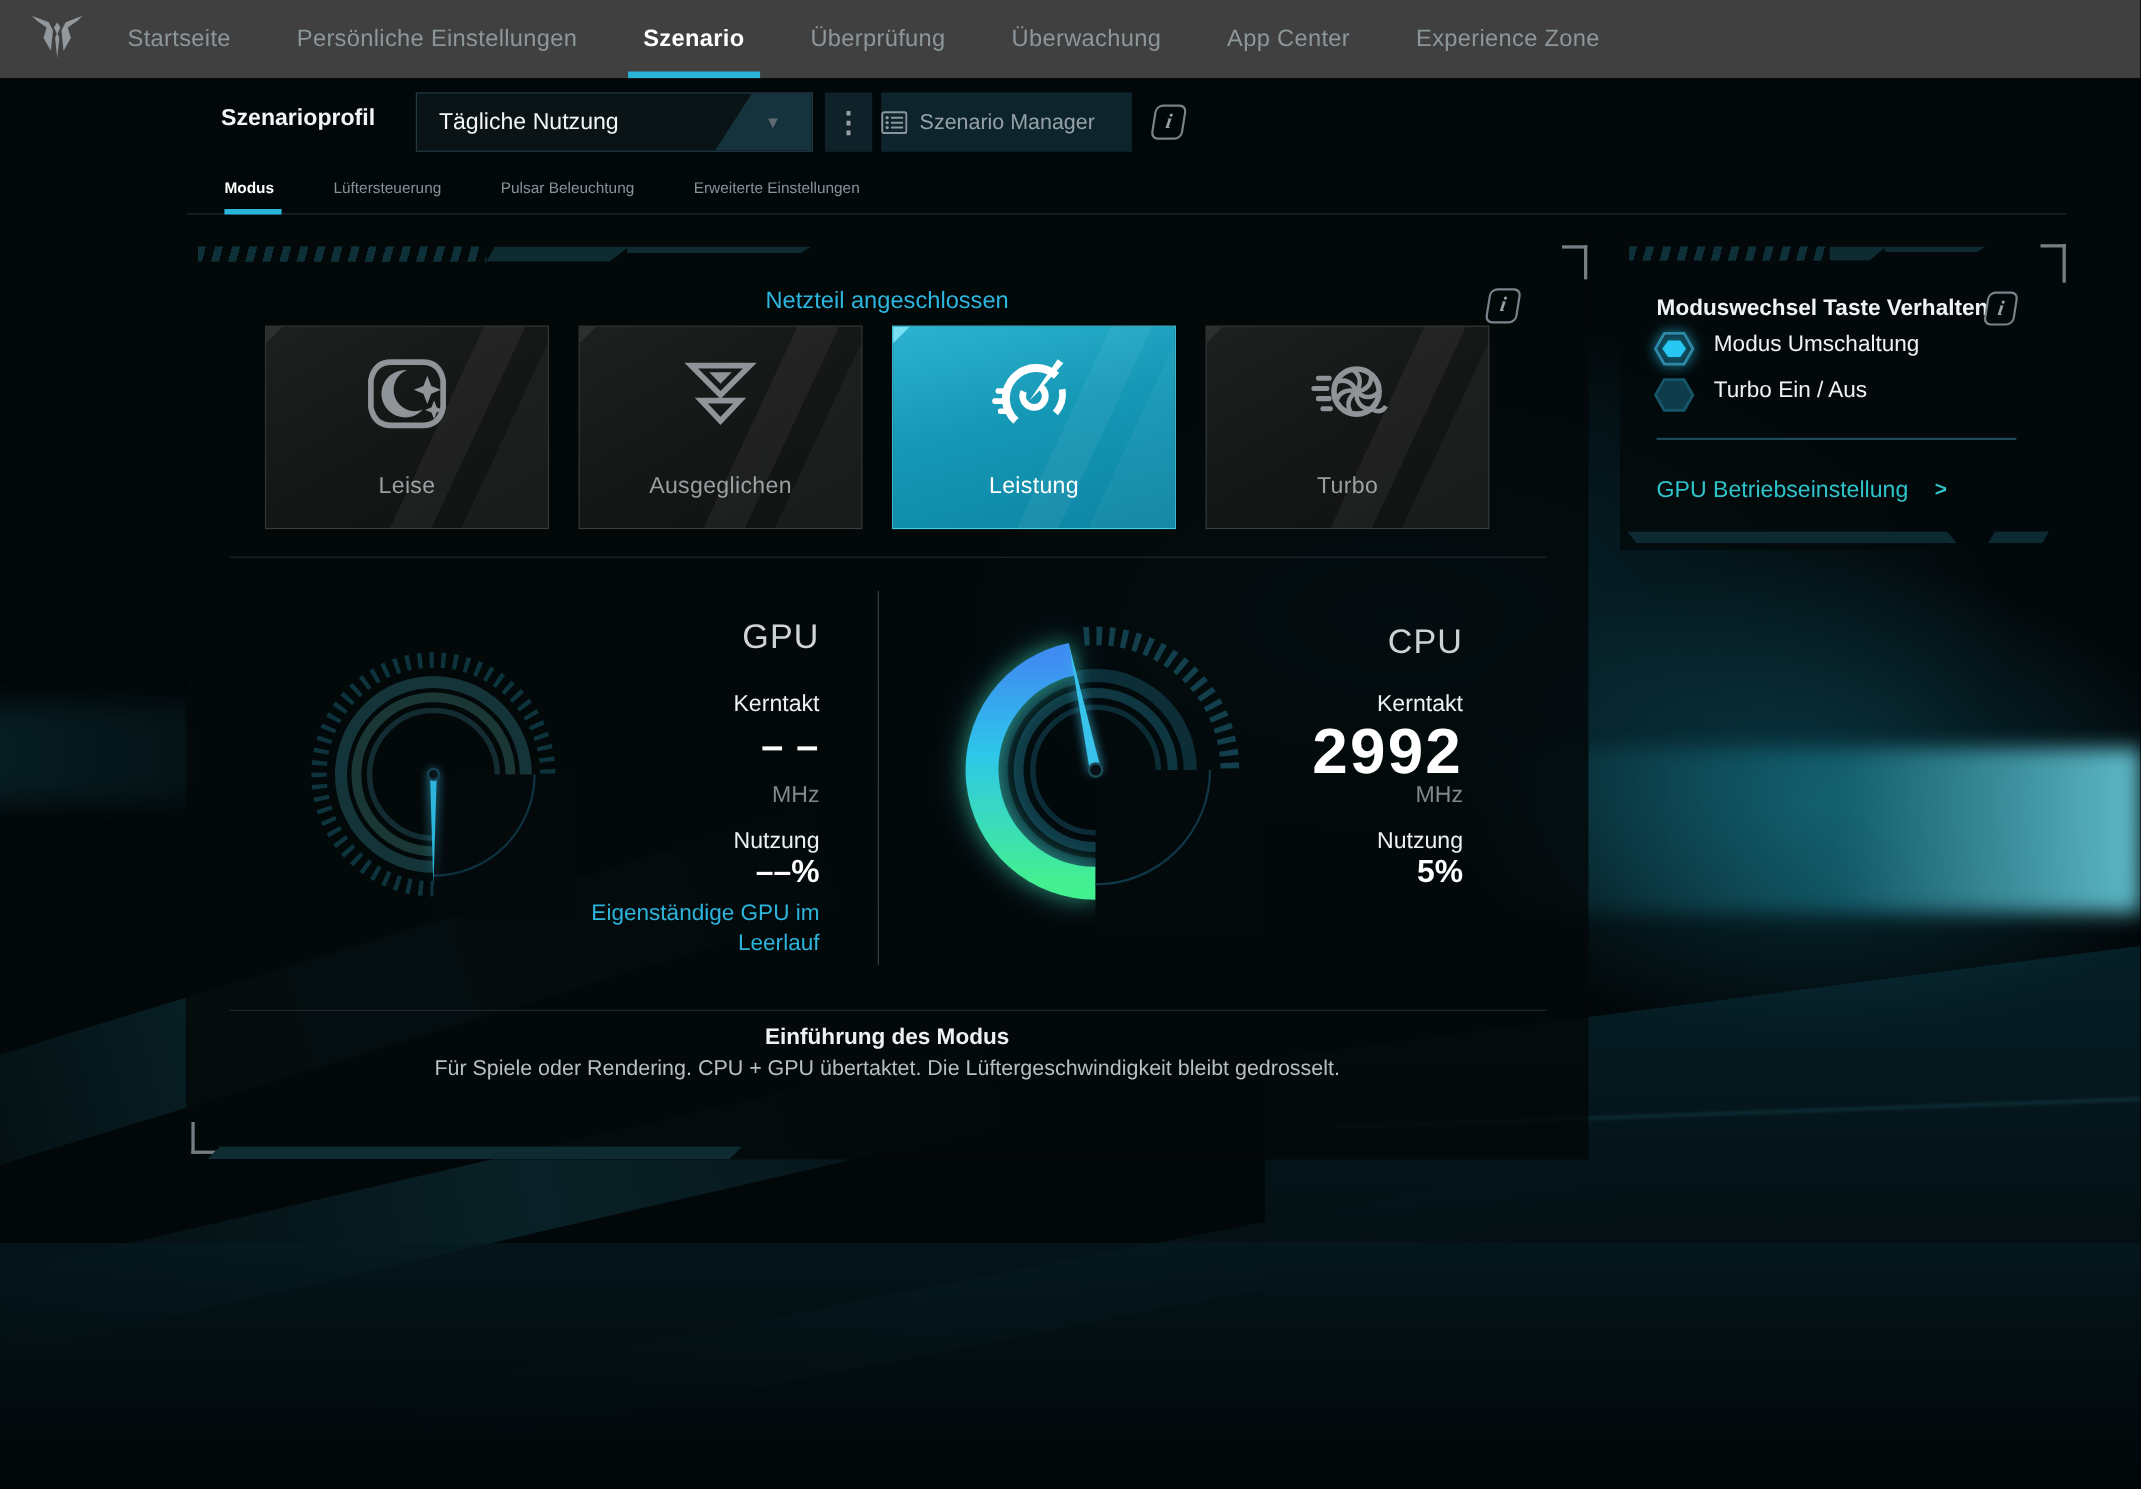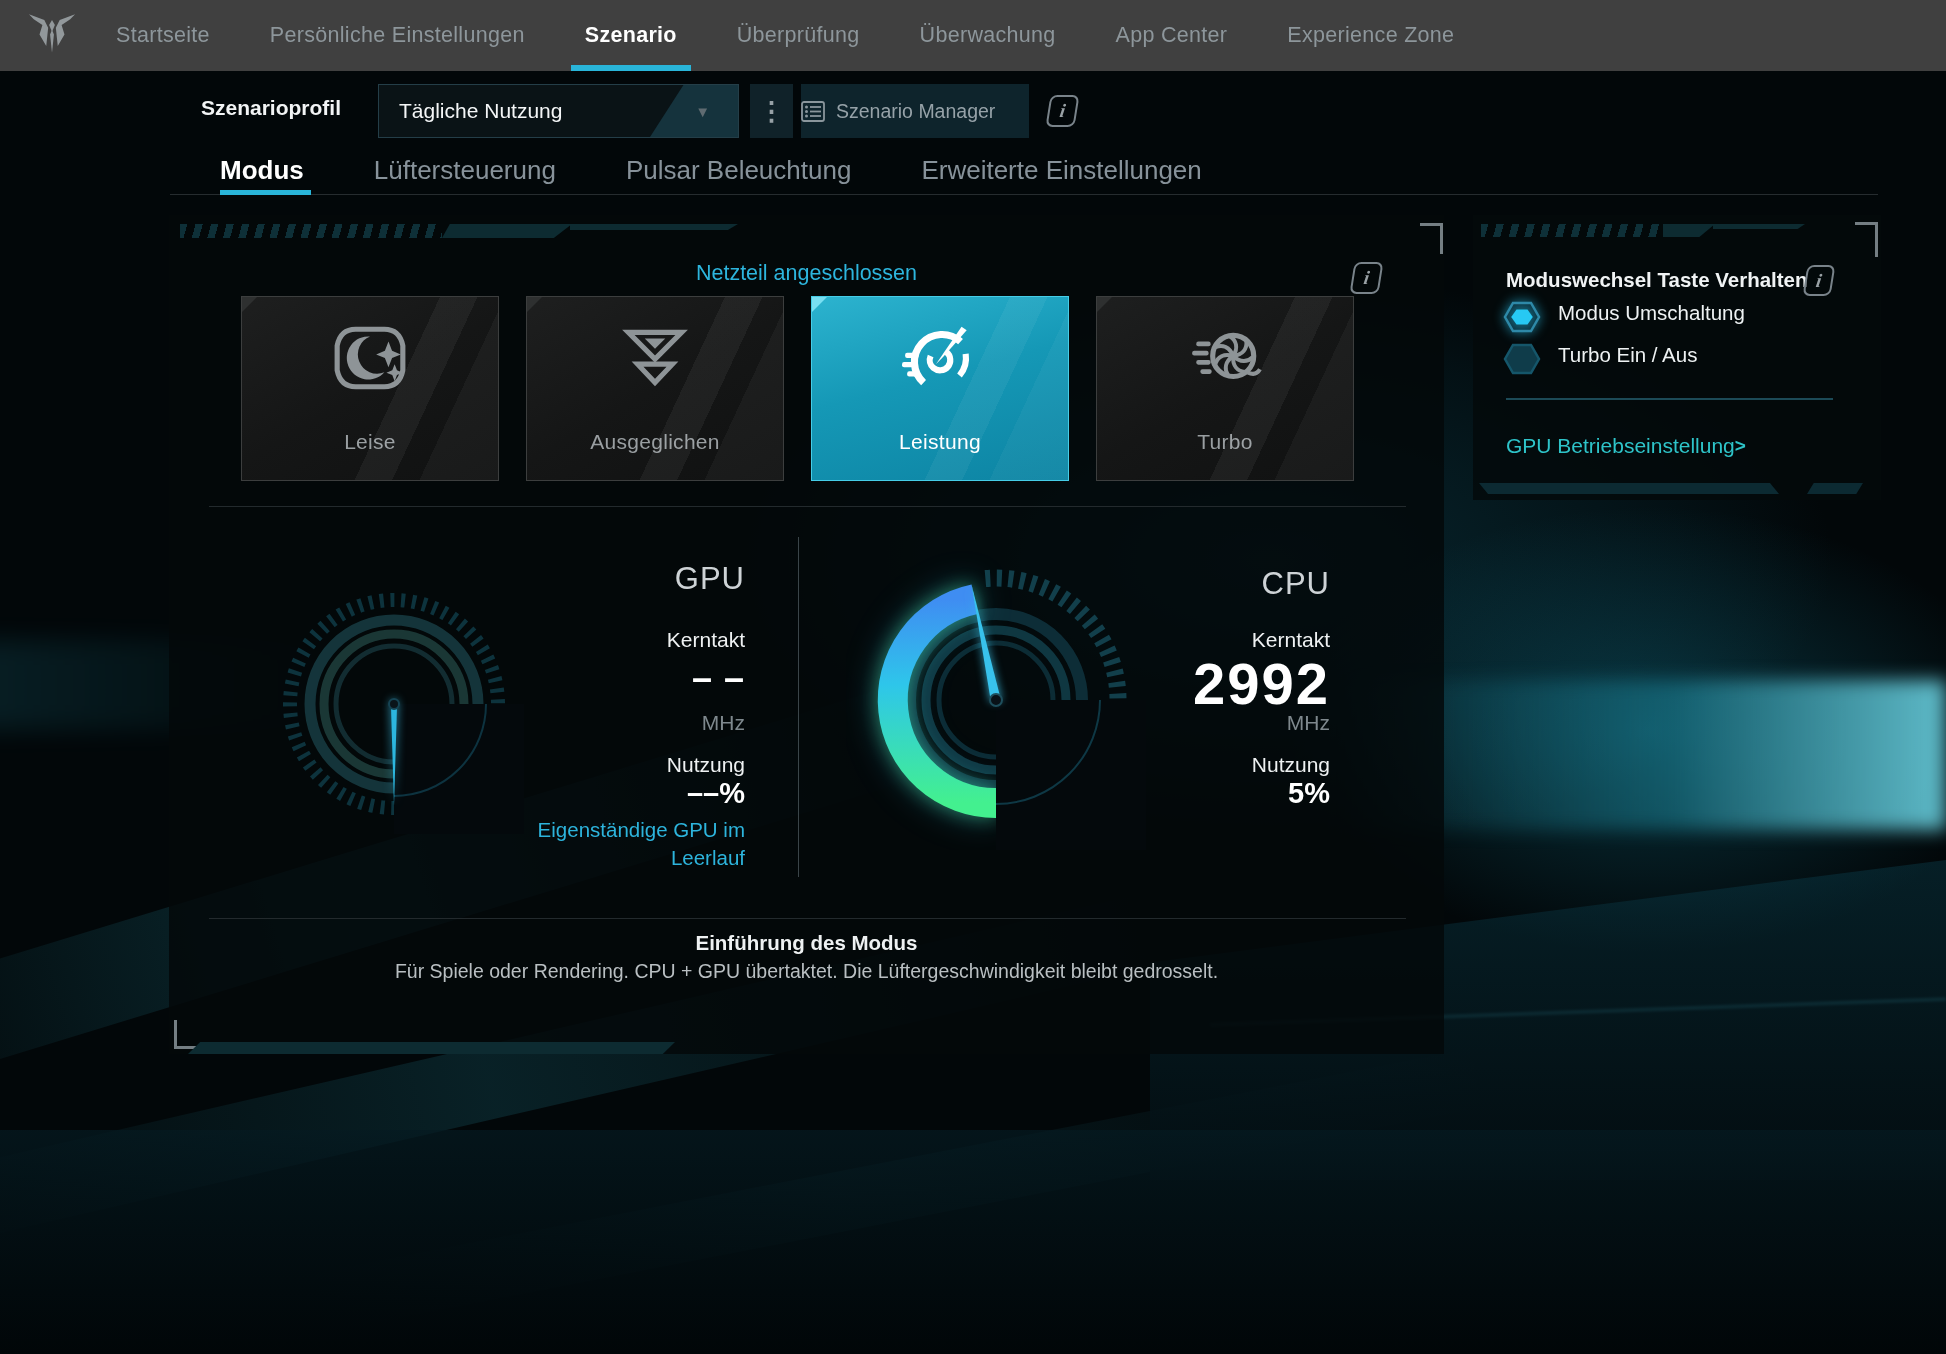--- a/index.html
+++ b/index.html
@@ -50,21 +50,21 @@
   .manager-btn{position:absolute;left:801px;top:84px;width:228px;height:54px;background:#0e242c;z-index:5;
                display:flex;align-items:center;gap:11px;cursor:pointer;}
   .manager-btn span{color:#96a2a8;font-size:19.5px;}
   .info-icon{border:2px solid #79838a;border-radius:7px;transform:skewX(-9deg);color:#9aa2a6;z-index:5;
              font-style:italic;font-weight:bold;font-size:19px;display:flex;align-items:center;justify-content:center;
              font-family:"Liberation Serif",serif;cursor:pointer;background:transparent;}
   .info-1{position:absolute;left:1048px;top:95px;width:25px;height:28px;}
 
   
   .tabs{position:absolute;left:204px;top:145px;height:50px;display:flex;z-index:5;}
-  .tab{padding:0 27px;display:flex;align-items:center;color:#87929a;font-size:26px;cursor:pointer;position:relative;white-space:nowrap;margin-left:16px;}
+  .tab{padding:0 27px;display:flex;align-items:center;color:#87929a;font-size:14px;cursor:pointer;position:relative;white-space:nowrap;}
   .tab:first-child{padding-left:0;}
   .tab.active{color:#fff;font-weight:bold;}
   .tab.active::after{content:"";position:absolute;left:0;right:20px;bottom:0;height:5px;background:#29b5d9;}
   .tabs-divider{position:absolute;left:170px;top:194px;width:1708px;height:1px;background:#262c2f;z-index:4;}
 
   
   .main-panel{position:absolute;left:169px;top:215px;width:1275px;height:839px;background:rgba(4,8,10,.84);z-index:3;}
   .side-panel{position:absolute;left:1473px;top:215px;width:408px;height:285px;background:rgba(4,9,11,.84);z-index:3;}
 
   .hatch{position:absolute;background:repeating-linear-gradient(105deg,#0e3038 0 7px,transparent 7px 15px);}
@@ -109,21 +109,21 @@
   .intro-title{position:absolute;left:0;right:0;top:716px;text-align:center;color:#eef1f2;font-size:20.5px;font-weight:bold;}
   .intro-desc{position:absolute;left:0;right:0;top:745px;text-align:center;color:#b9bfc2;font-size:19.5px;}
 
   
   .side-title{position:absolute;left:33px;top:53px;color:#f0f3f4;font-size:20.5px;font-weight:bold;}
   .info-3{position:absolute;left:332px;top:50px;width:24px;height:27px;}
   .radio-row{position:absolute;left:30px;display:flex;align-items:flex-start;gap:17px;cursor:pointer;}
   .radio-row span{color:#eef2f3;font-size:20.5px;}
   .hex-on{filter:drop-shadow(0 0 6px rgba(40,200,243,.85));}
   .side-div{position:absolute;left:33px;top:183px;width:327px;height:2px;background:#1c4a57;}
-  .side-link{position:absolute;left:33px;top:219px;color:#2ec4c9;font-size:21px;cursor:pointer;display:flex;gap:0;align-items:center;}
+  .side-link{position:absolute;left:33px;top:219px;color:#2ec4c9;font-size:21px;cursor:pointer;display:flex;gap:24px;align-items:center;}
   .side-link .arrow{font-weight:bold;font-size:19px;}
 </style>
 </head>
 <body>
 
 <div class="stage">
 
   <div class="scene">
     <div class="glow1"></div>
       <div class="glow2"></div>

